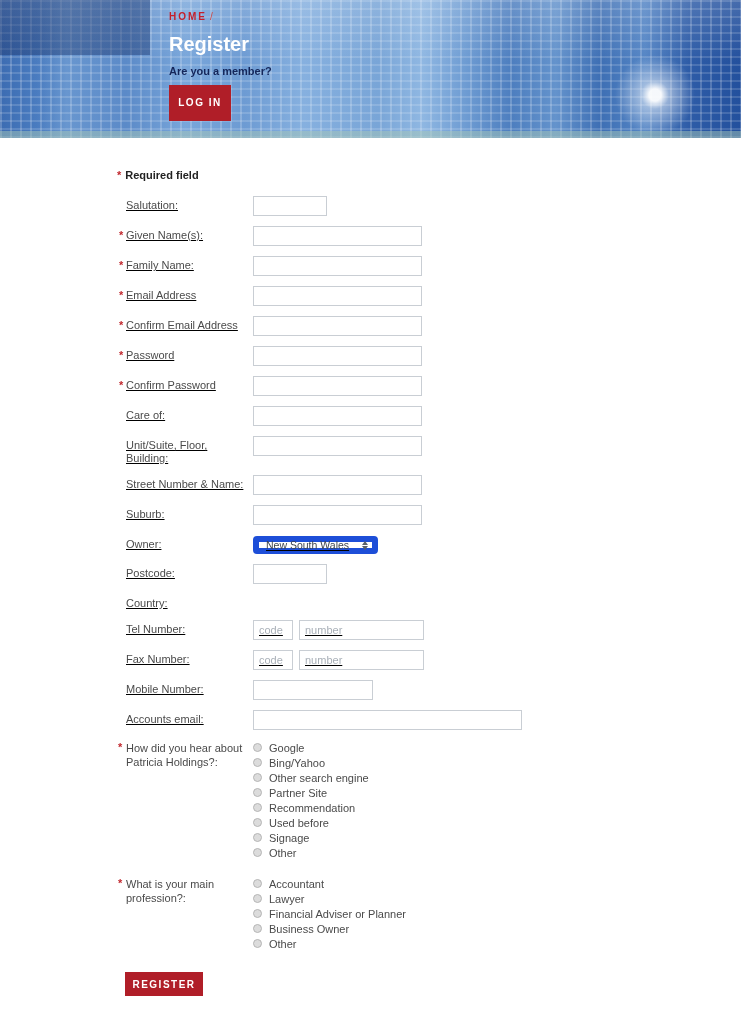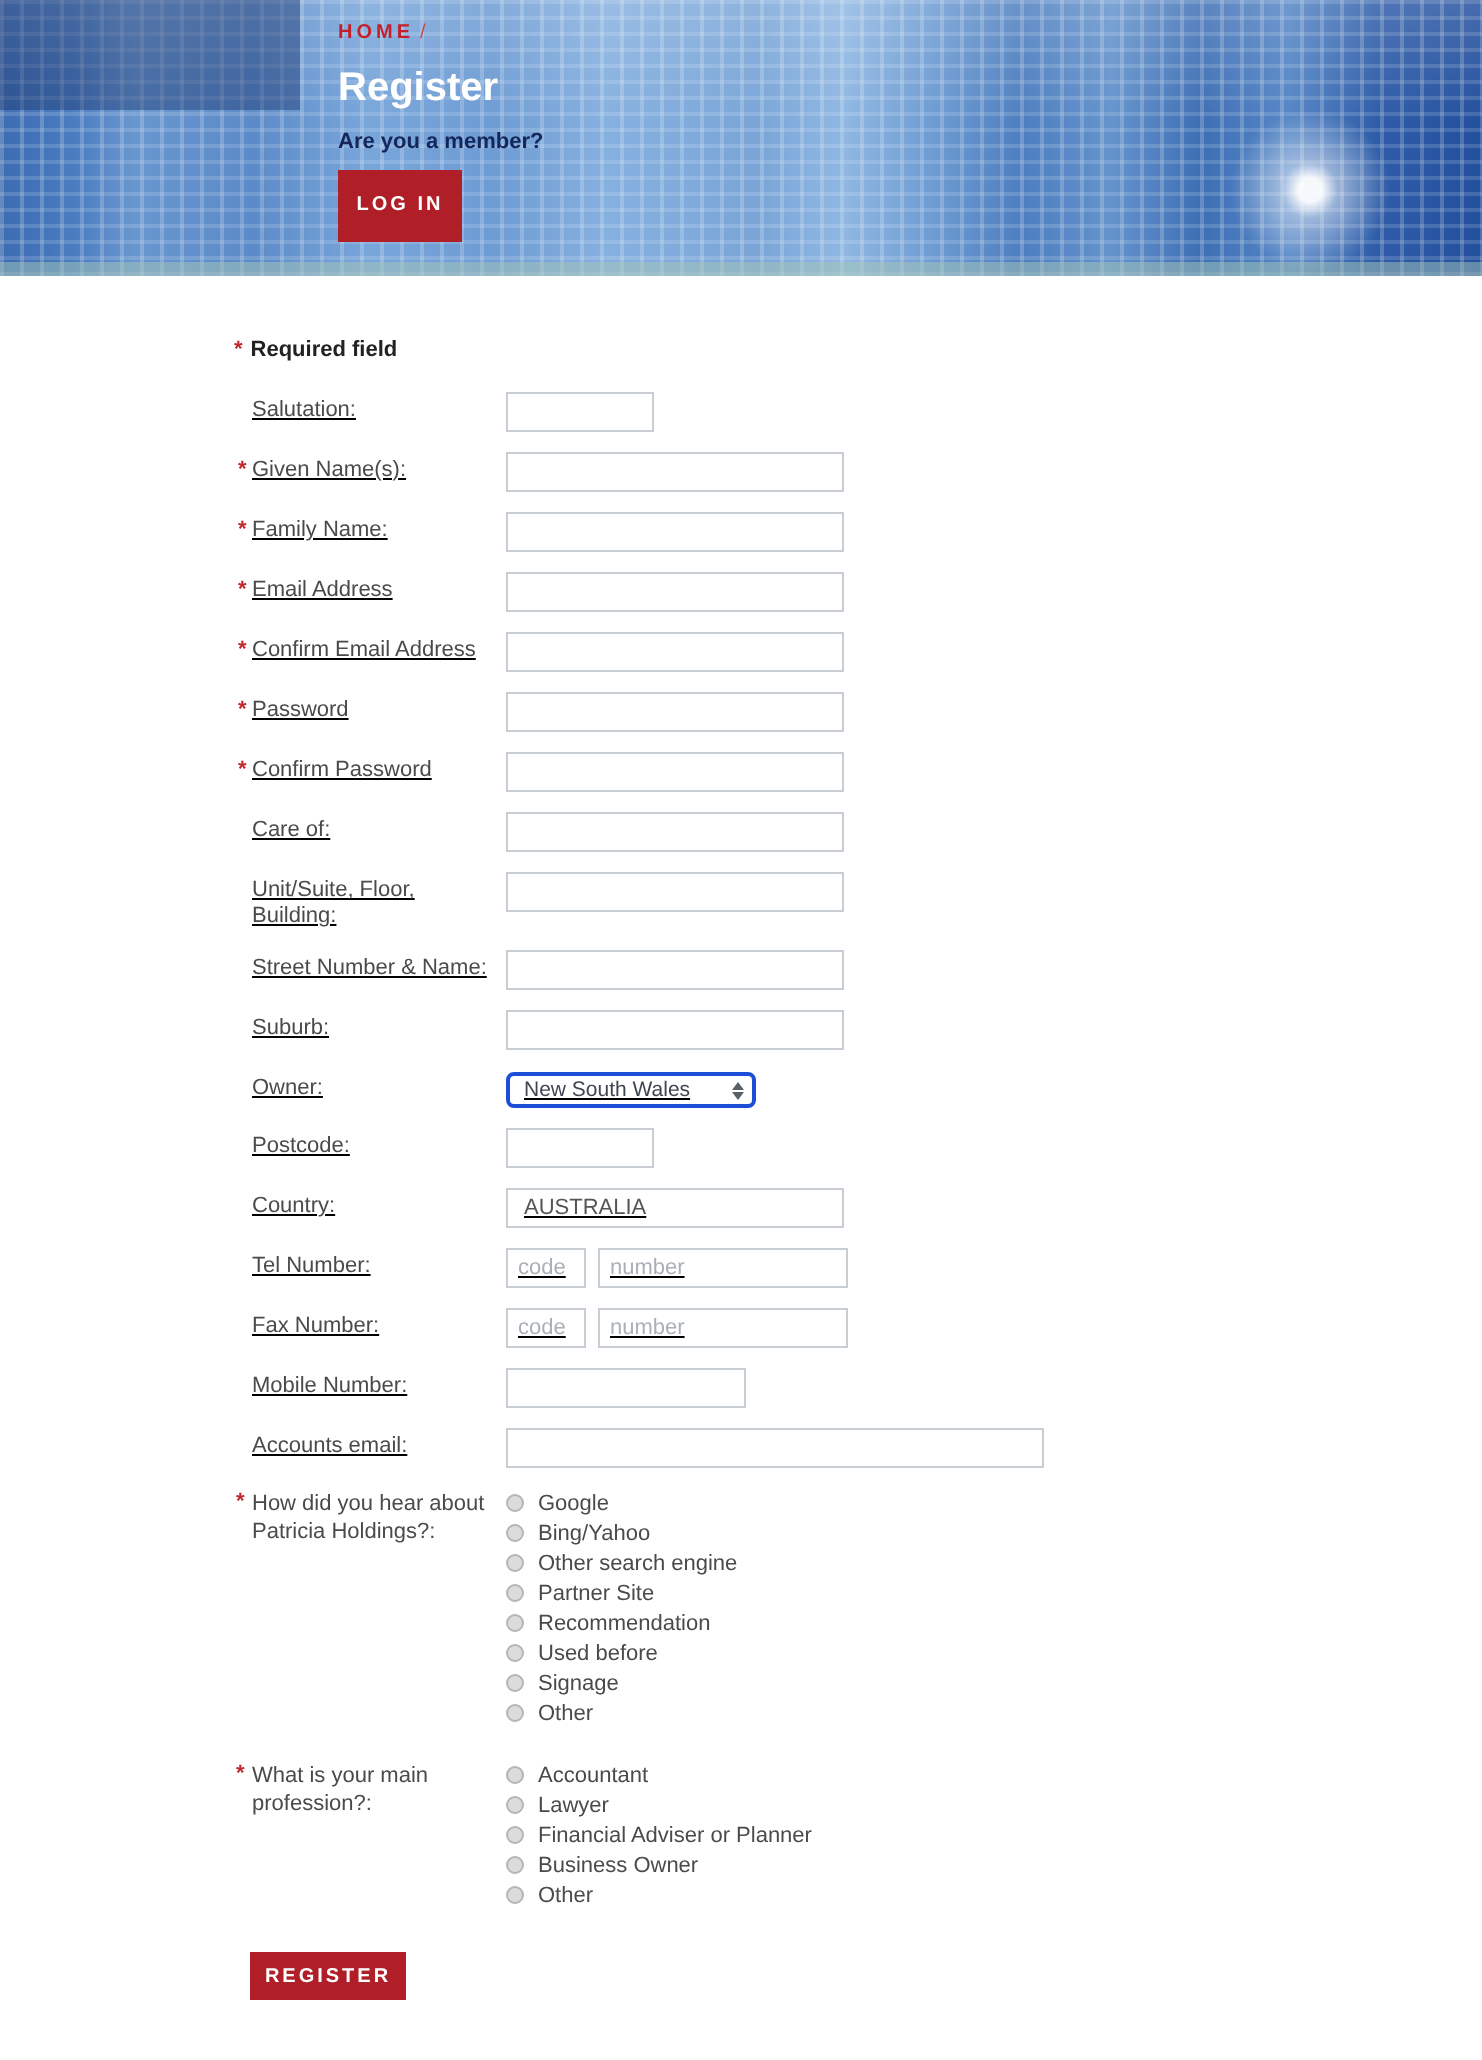--- a/index.html
+++ b/index.html
@@ -60,21 +60,21 @@
   .inp::placeholder{color:#a9b0b8;}
   .w-s{width:74px;}
   .w-m{width:169px;}
   .w-l{width:269px;}
   .w-mob{width:120px;}
   .w-code{width:40px;margin-right:6px;}
   .w-num{width:125px;}
   
   .select{
     width:125px;height:18px;box-sizing:border-box;
-    border:2px solid #1d4ed8;border-radius:4px;background:#ffffff;
+    border:6px solid #1d4ed8;border-radius:4px;background:#ffffff;
     display:flex;align-items:center;justify-content:space-between;
     padding:0 4px 0 7px;cursor:pointer;margin-top:1px;
   }
   .sel-val{font-size:10.5px;color:#3f4650;}
   .stepper{display:flex;flex-direction:column;align-items:center;gap:1px;}
   .stepper i{display:block;width:0;height:0;border-left:3px solid transparent;border-right:3px solid transparent;}
   .stepper .up{border-bottom:4px solid #5a6068;}
   .stepper .down{border-top:4px solid #5a6068;}
   
   .rgroup{display:flex;margin-top:2px;margin-bottom:6px;}
@@ -181,21 +181,20 @@
       </div>
     </div>
 
     <div class="row">
       <div class="lbl"><span>Postcode:</span></div>
       <input type="text" class="inp w-s" style="">
     </div>
 
     <div class="row">
       <div class="lbl"><span>Country:</span></div>
-      <input type="text" class="inp w-m" style="padding-left: 8px;" value="AUSTRALIA">
     </div>
 
     <div class="row">
       <div class="lbl"><span>Tel Number:</span></div>
       <input type="text" class="inp w-code" placeholder="code" style="">
       <input type="text" class="inp w-num" placeholder="number" style="">
     </div>
 
     <div class="row">
       <div class="lbl"><span>Fax Number:</span></div>

